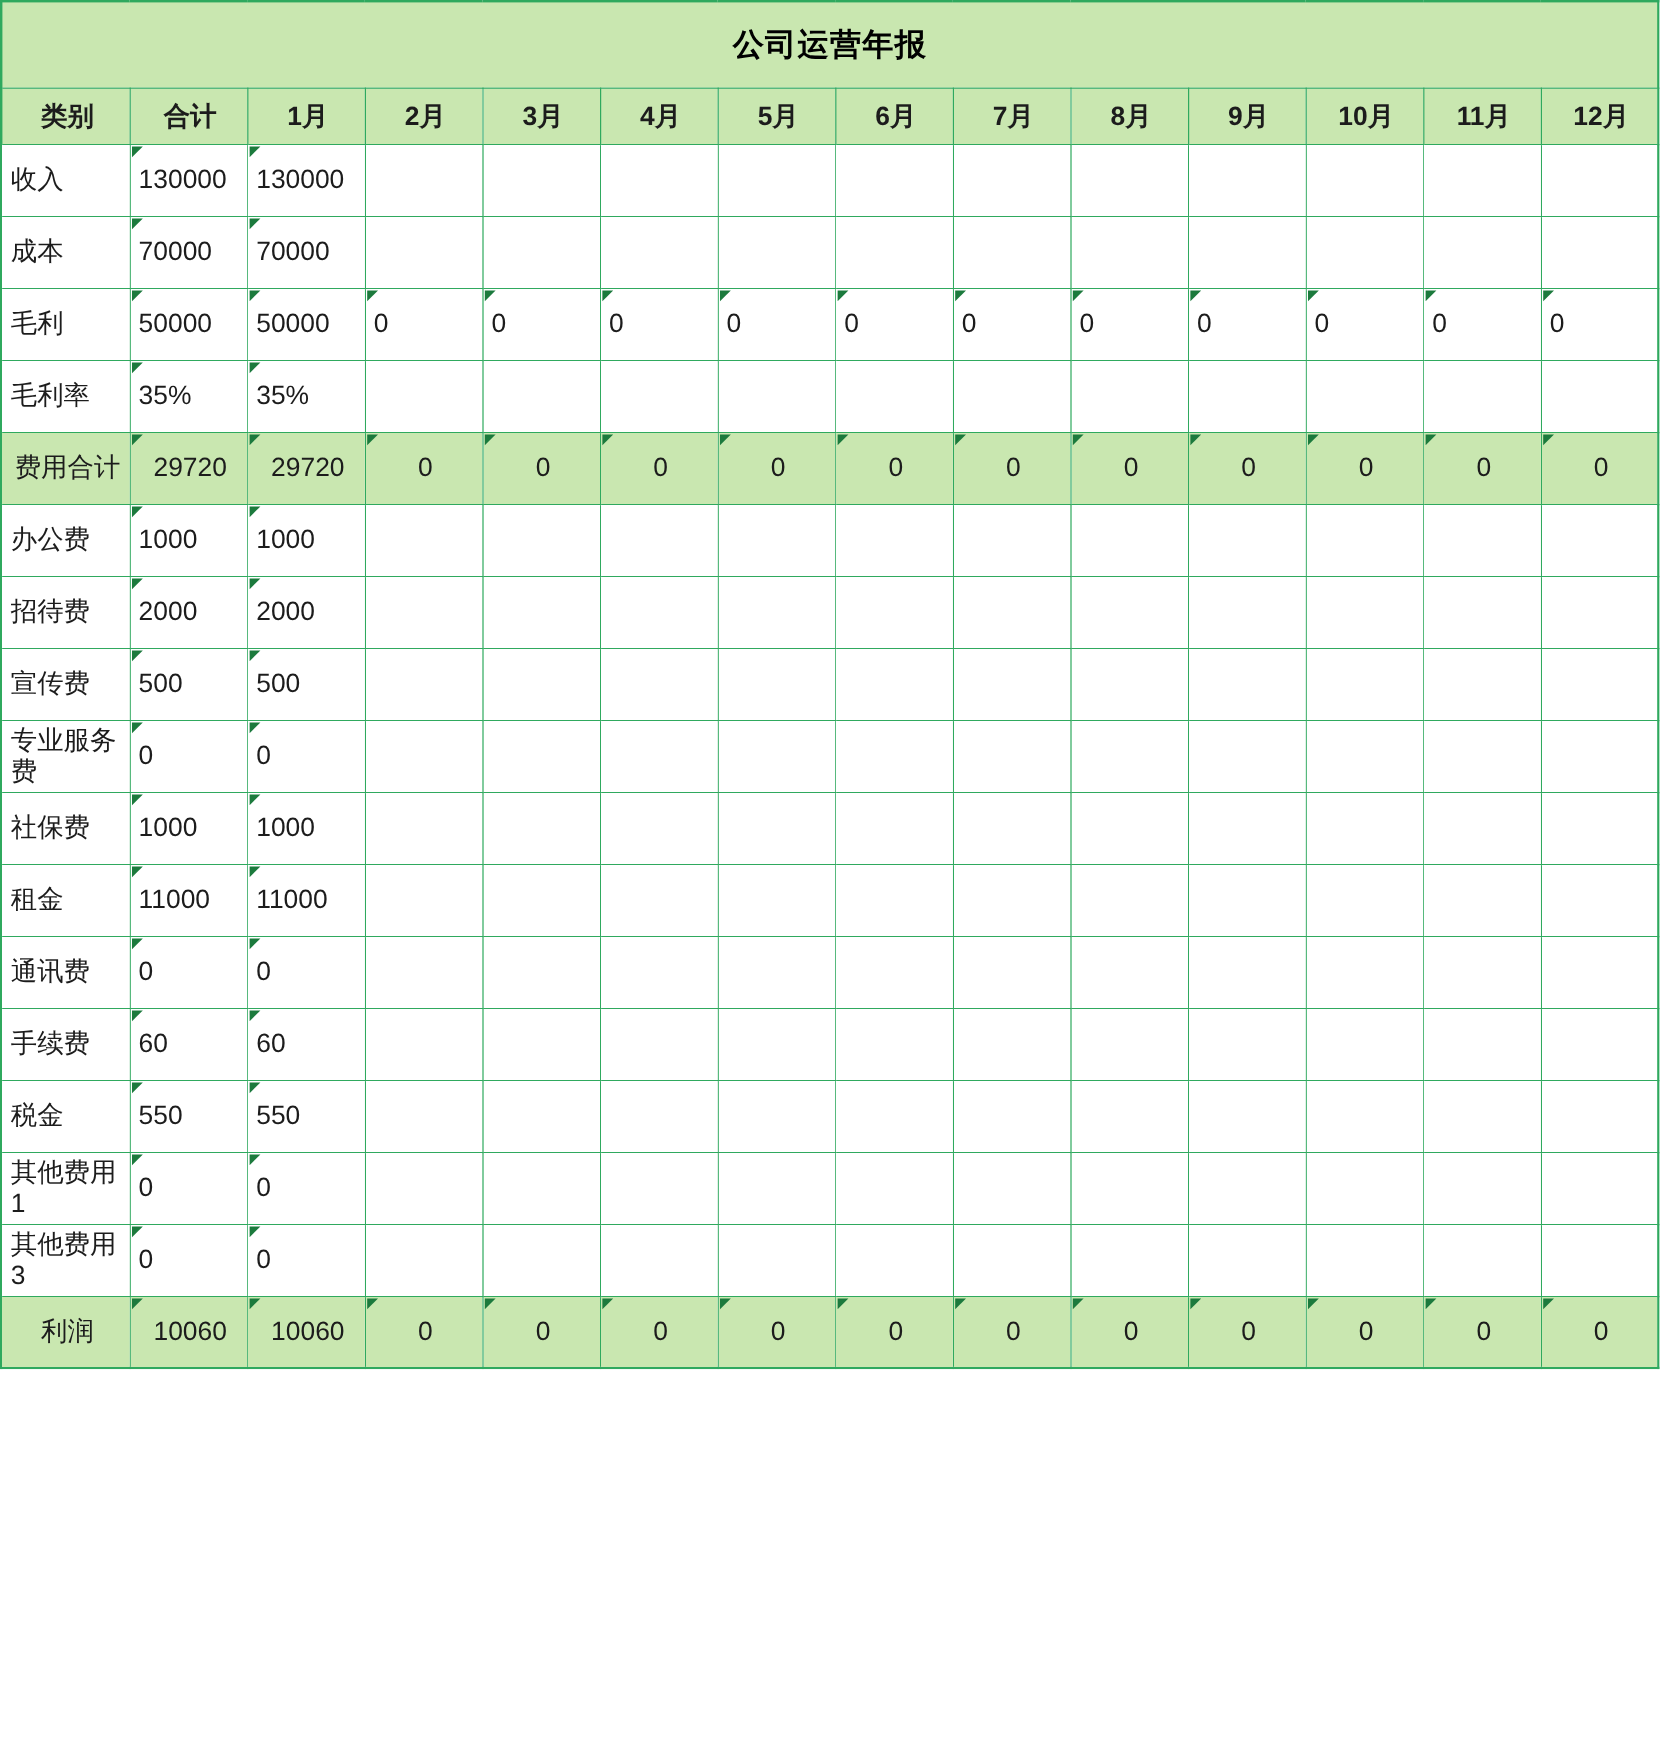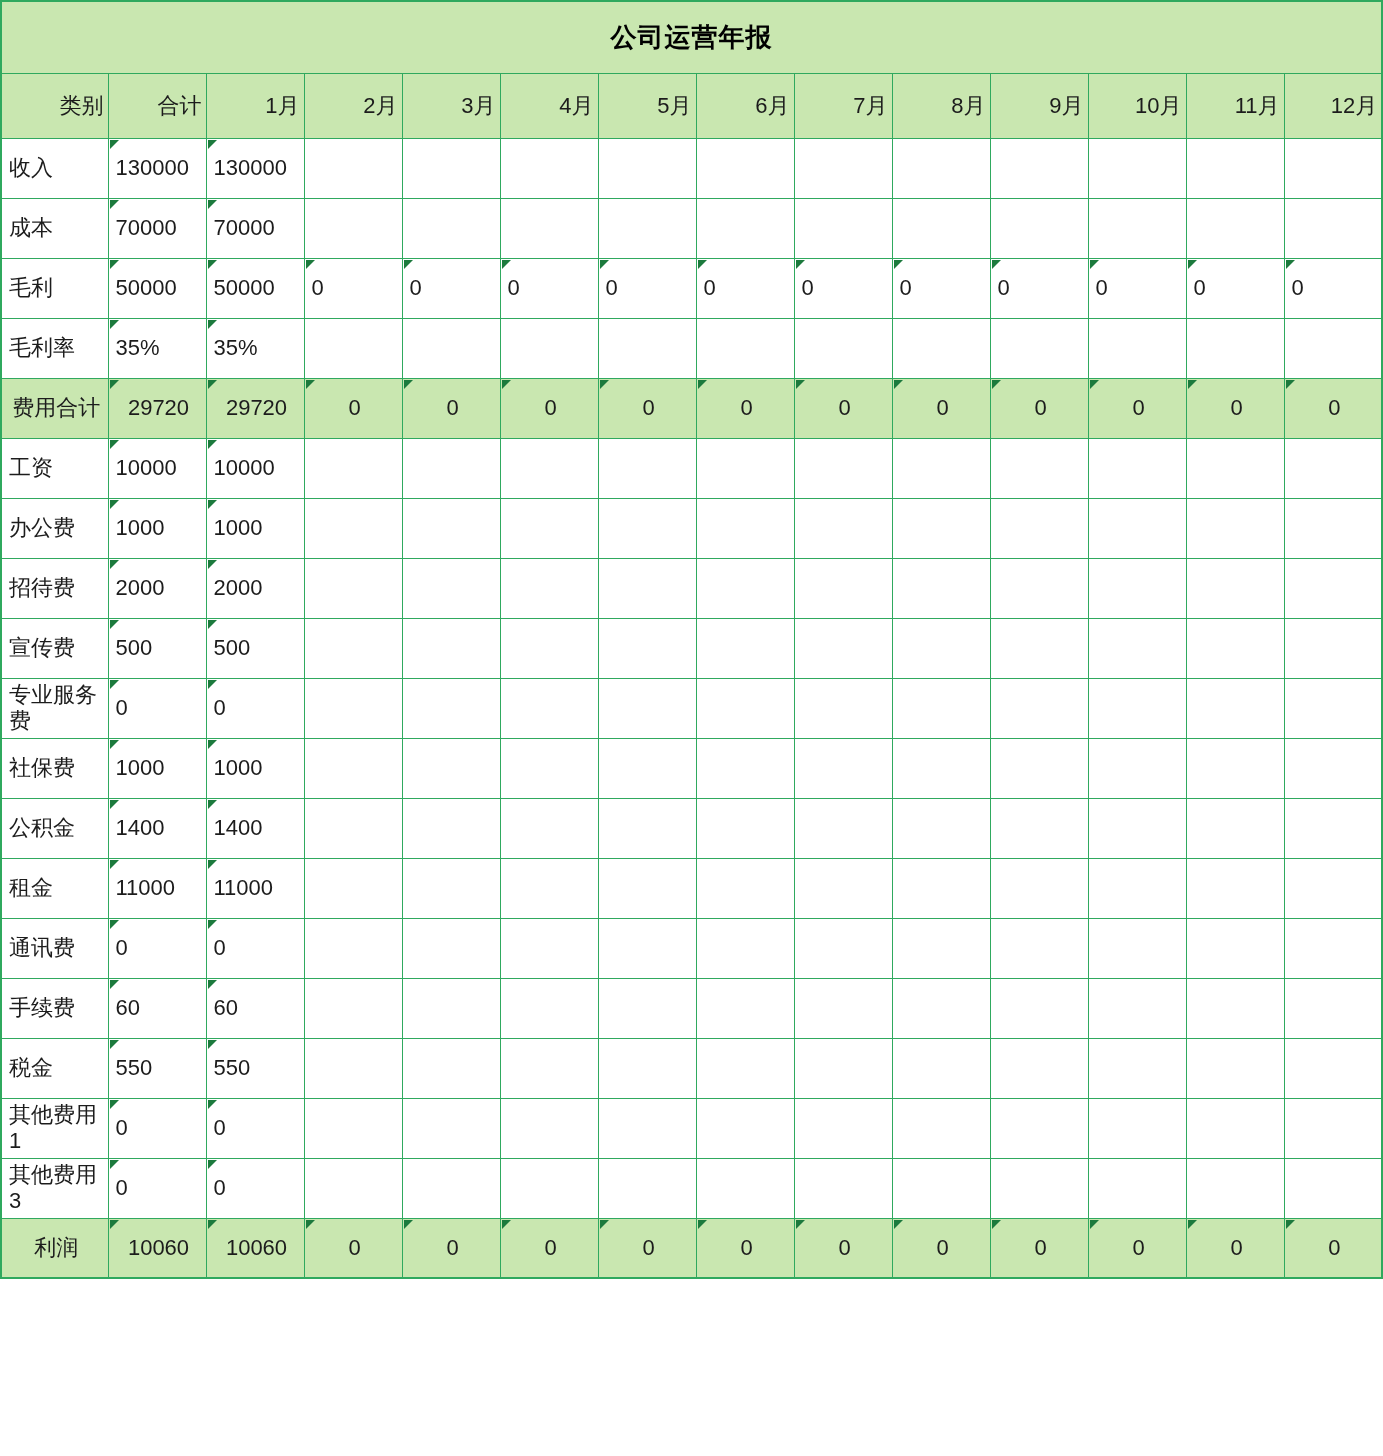--- a/index.html
+++ b/index.html
@@ -33,25 +33,25 @@
     text-align:center;
     vertical-align:middle;
     font-family:"DejaVu Serif","Liberation Serif",serif;
     font-weight:bold;
     font-size:26px;
     color:#000000;
     letter-spacing:1px;
   }
   
   #header-row th{
-    height:65px;
+    height:47px;
     background:var(--bg-green);
-    font-weight:normal;
+    font-weight:bold;
     font-size:22px;
-    text-align:right;
+    text-align:center;
     vertical-align:middle;
     padding:0 4px 0 7px;
     overflow:hidden;
     white-space:nowrap;
   }
   
   tbody tr{height:60px;}
   tbody td{
     position:relative;
     vertical-align:middle;
@@ -194,36 +194,20 @@
         <td class="cell"><i class="tri"></i><span>0</span></td>
         <td class="cell"><i class="tri"></i><span>0</span></td>
         <td class="cell"><i class="tri"></i><span>0</span></td>
         <td class="cell"><i class="tri"></i><span>0</span></td>
         <td class="cell"><i class="tri"></i><span>0</span></td>
         <td class="cell"><i class="tri"></i><span>0</span></td>
         <td class="cell"><i class="tri"></i><span>0</span></td>
         <td class="cell"><i class="tri"></i><span>0</span></td>
       </tr>
       <tr>
-        <td class="label">工资</td>
-        <td class="cell"><i class="tri"></i><span>10000</span></td>
-        <td class="cell"><i class="tri"></i><span>10000</span></td>
-        <td class="cell"></td>
-        <td class="cell"></td>
-        <td class="cell"></td>
-        <td class="cell"></td>
-        <td class="cell"></td>
-        <td class="cell"></td>
-        <td class="cell"></td>
-        <td class="cell"></td>
-        <td class="cell"></td>
-        <td class="cell"></td>
-        <td class="cell"></td>
-      </tr>
-      <tr>
         <td class="label">办公费</td>
         <td class="cell"><i class="tri"></i><span>1000</span></td>
         <td class="cell"><i class="tri"></i><span>1000</span></td>
         <td class="cell"></td>
         <td class="cell"></td>
         <td class="cell"></td>
         <td class="cell"></td>
         <td class="cell"></td>
         <td class="cell"></td>
         <td class="cell"></td>
@@ -277,36 +261,20 @@
         <td class="cell"></td>
         <td class="cell"></td>
         <td class="cell"></td>
         <td class="cell"></td>
         <td class="cell"></td>
       </tr>
       <tr>
         <td class="label">社保费</td>
         <td class="cell"><i class="tri"></i><span>1000</span></td>
         <td class="cell"><i class="tri"></i><span>1000</span></td>
-        <td class="cell"></td>
-        <td class="cell"></td>
-        <td class="cell"></td>
-        <td class="cell"></td>
-        <td class="cell"></td>
-        <td class="cell"></td>
-        <td class="cell"></td>
-        <td class="cell"></td>
-        <td class="cell"></td>
-        <td class="cell"></td>
-        <td class="cell"></td>
-      </tr>
-      <tr>
-        <td class="label">公积金</td>
-        <td class="cell"><i class="tri"></i><span>1400</span></td>
-        <td class="cell"><i class="tri"></i><span>1400</span></td>
         <td class="cell"></td>
         <td class="cell"></td>
         <td class="cell"></td>
         <td class="cell"></td>
         <td class="cell"></td>
         <td class="cell"></td>
         <td class="cell"></td>
         <td class="cell"></td>
         <td class="cell"></td>
         <td class="cell"></td>

